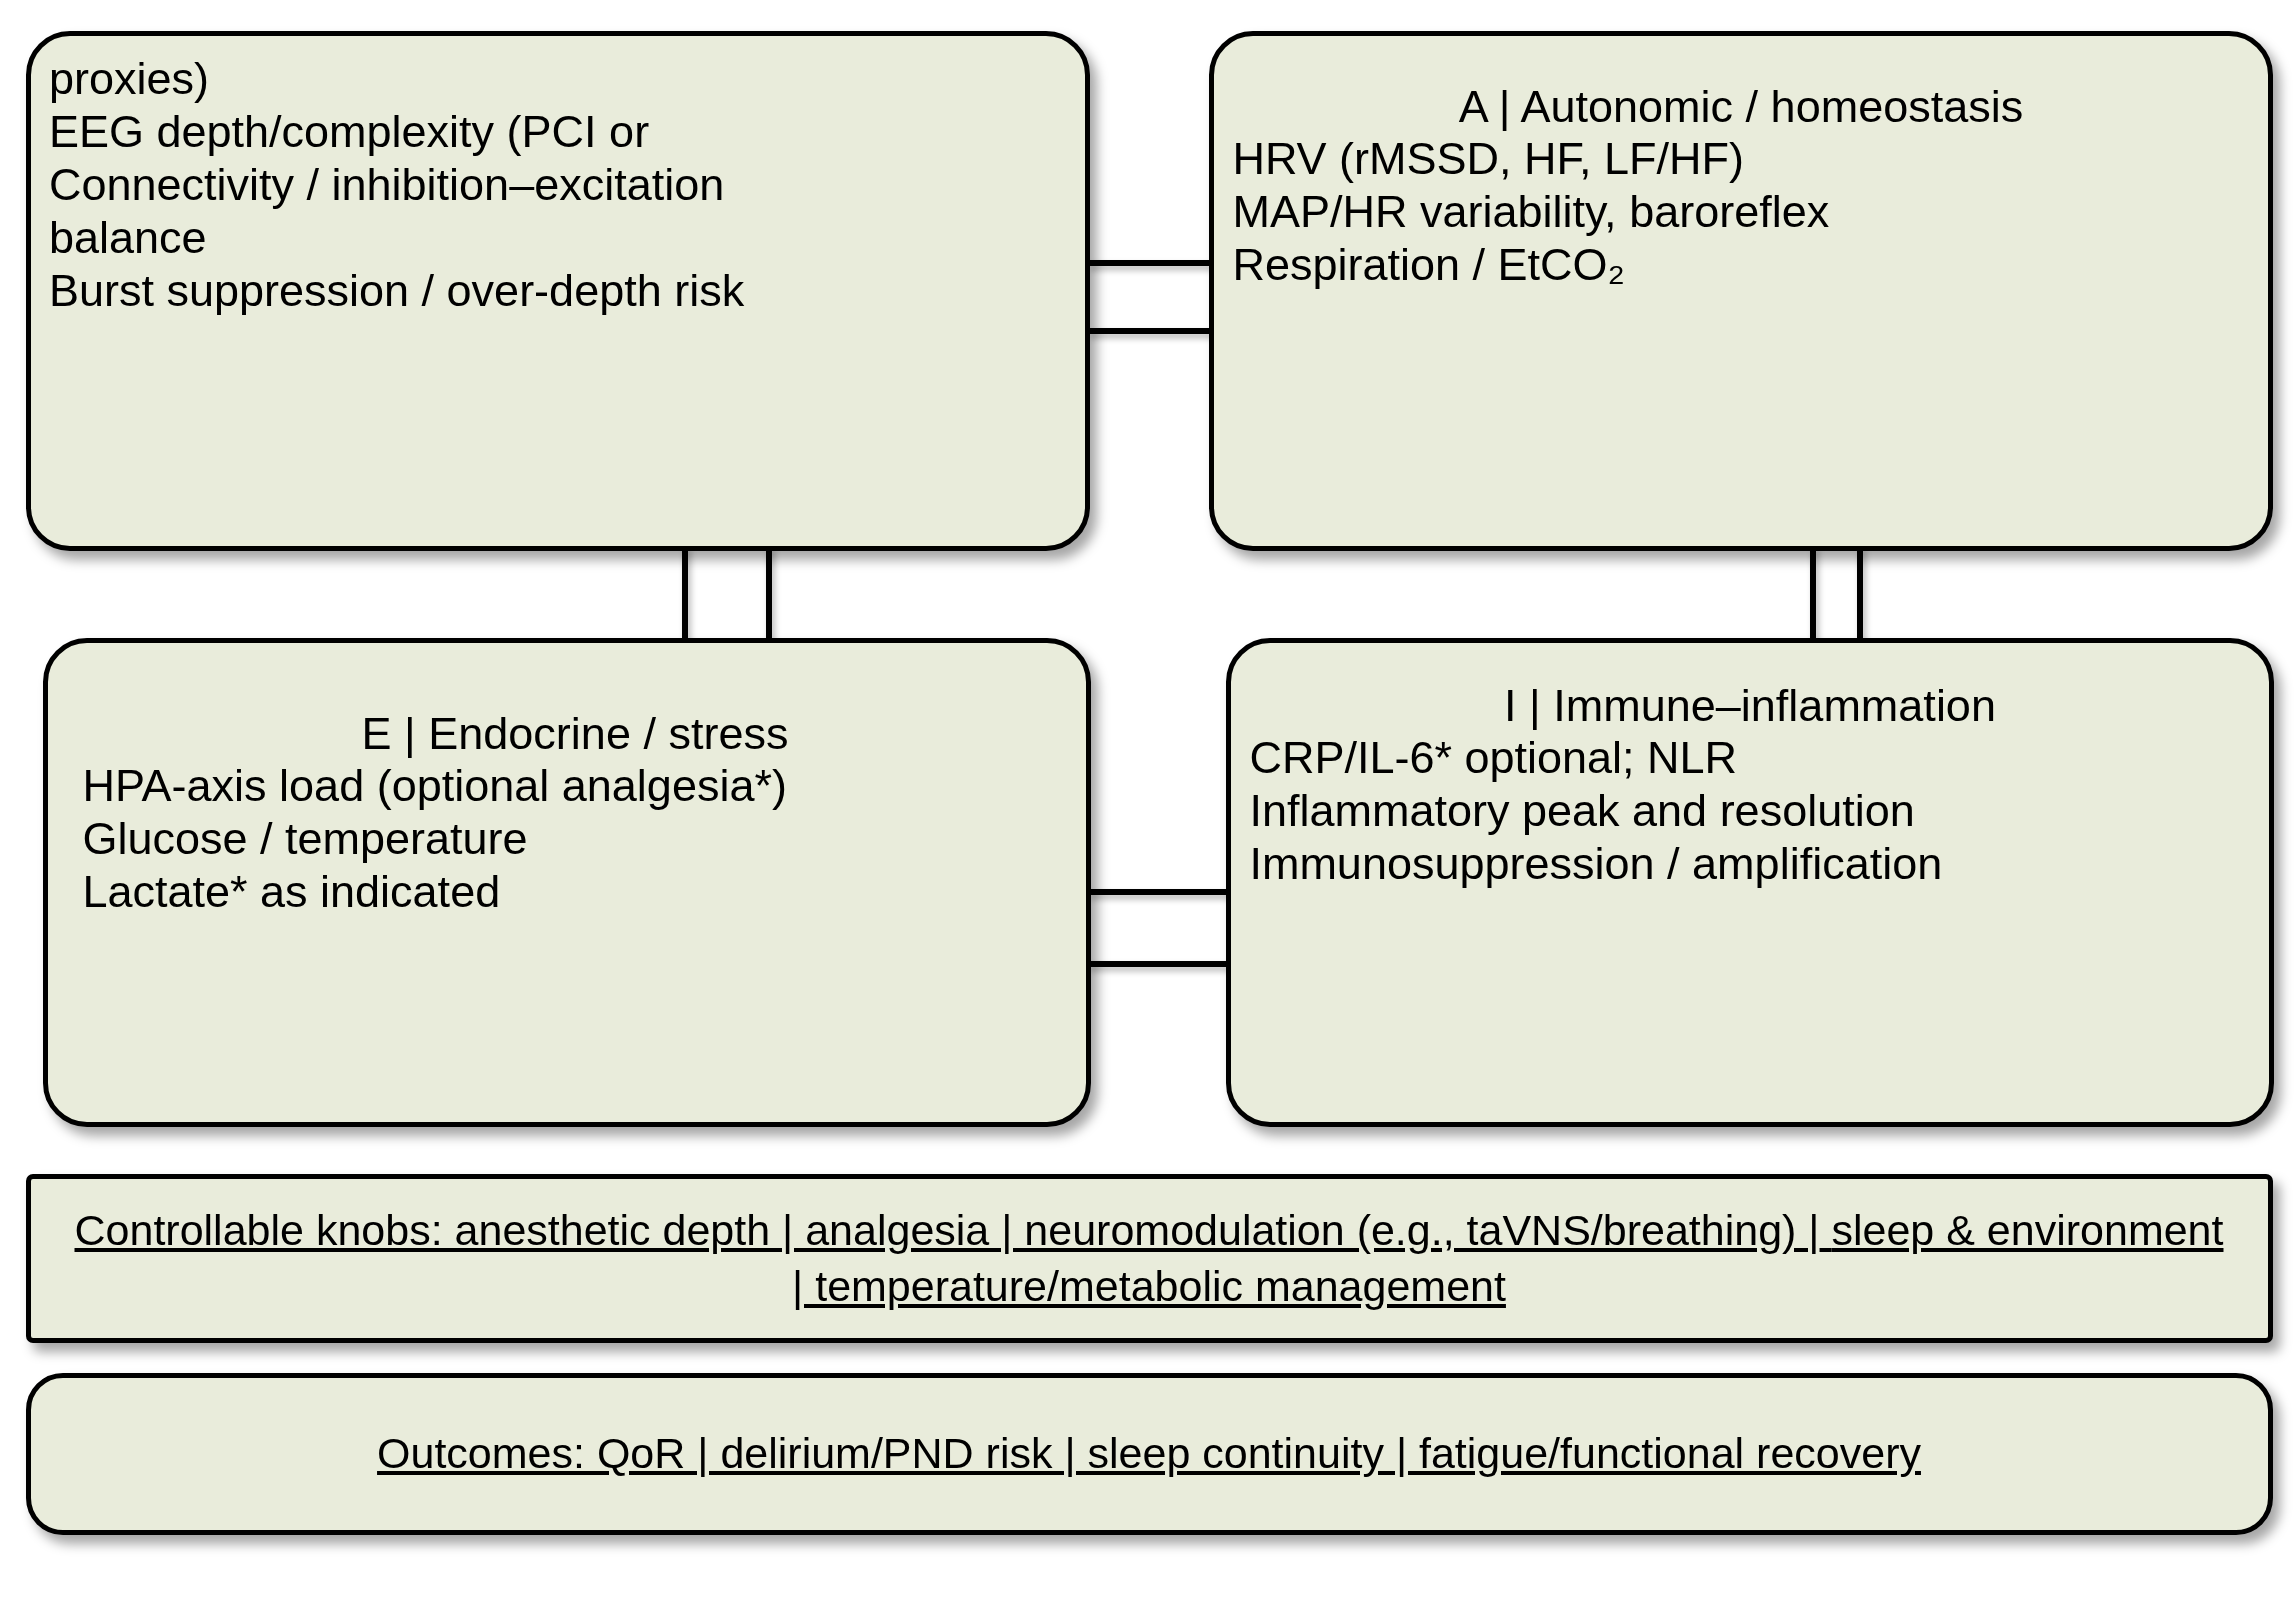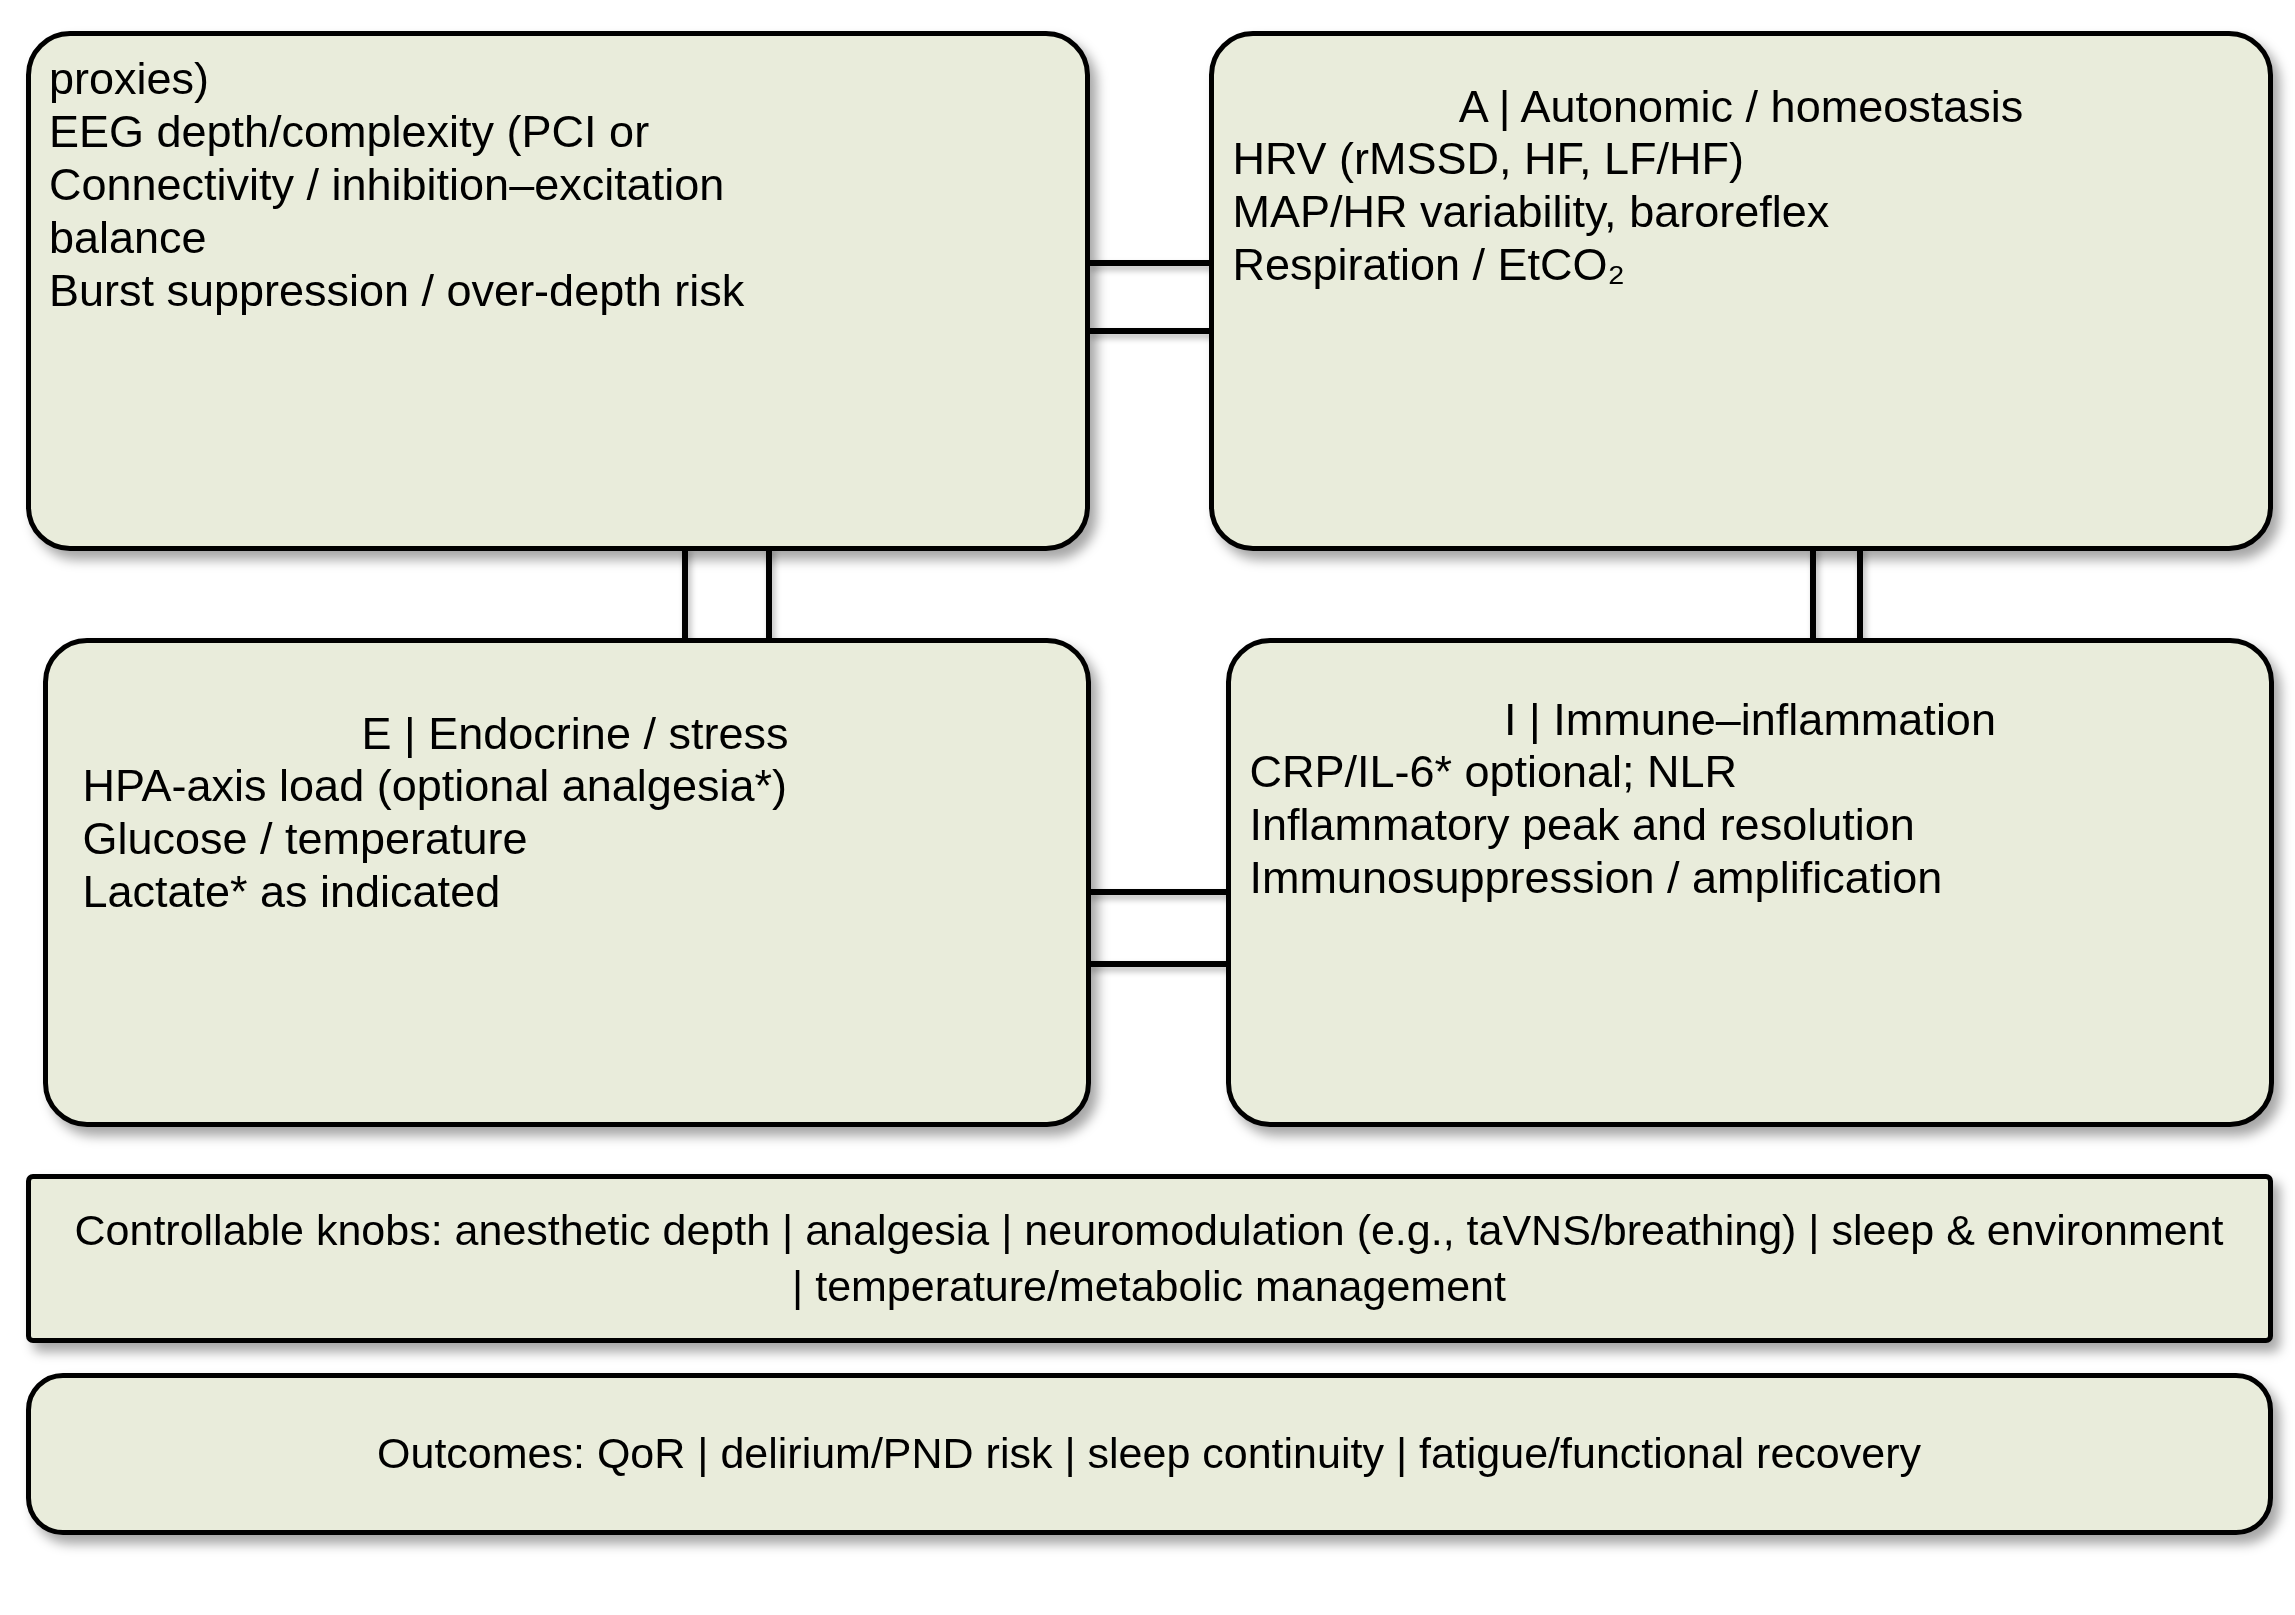--- a/index.html
+++ b/index.html
@@ -62,32 +62,33 @@
 
   
   #node-n { left: 25.5px;   top: 31px;   width: 1064px; height: 520px; }
   #node-a { left: 1209px; top: 31px;   width: 1064px; height: 520px; }
   #node-e { left: 43px;   top: 638px;  width: 1048px; height: 489px; }
   #node-i { left: 1226px; top: 638px;  width: 1048px; height: 489px; }
 
   #node-n .node-inner { padding-top: 15.6px; }
   #node-a .node-inner { padding-top: 45px; }
   #node-e .node-inner { padding-top: 65px; margin-left: 16px; }
-  #node-i .node-inner { padding-top: 51px; }
+  #node-i .node-inner { padding-top: 37px; }
 
   #banner-knobs   { left: 25.5px; top: 1174px; width: 2247px; height: 169px; }
   #banner-outcome { left: 25.5px; top: 1373px; width: 2247px; height: 162px; }
 
   #banner-knobs .node-inner,
   #banner-outcome .node-inner {
     height: 100%;
     display: flex;
     align-items: center;
     justify-content: center;
     padding: 7px 41px;
+    text-decoration: underline;
   }
 
   
   .conn {
     position: absolute;
     background: #000000;
     box-shadow: 2.8px 4.3px 6.4px rgba(0,0,0,0.28);
   }
   .conn.h { height: 5.7px; }
   .conn.v { width: 5.7px; }

